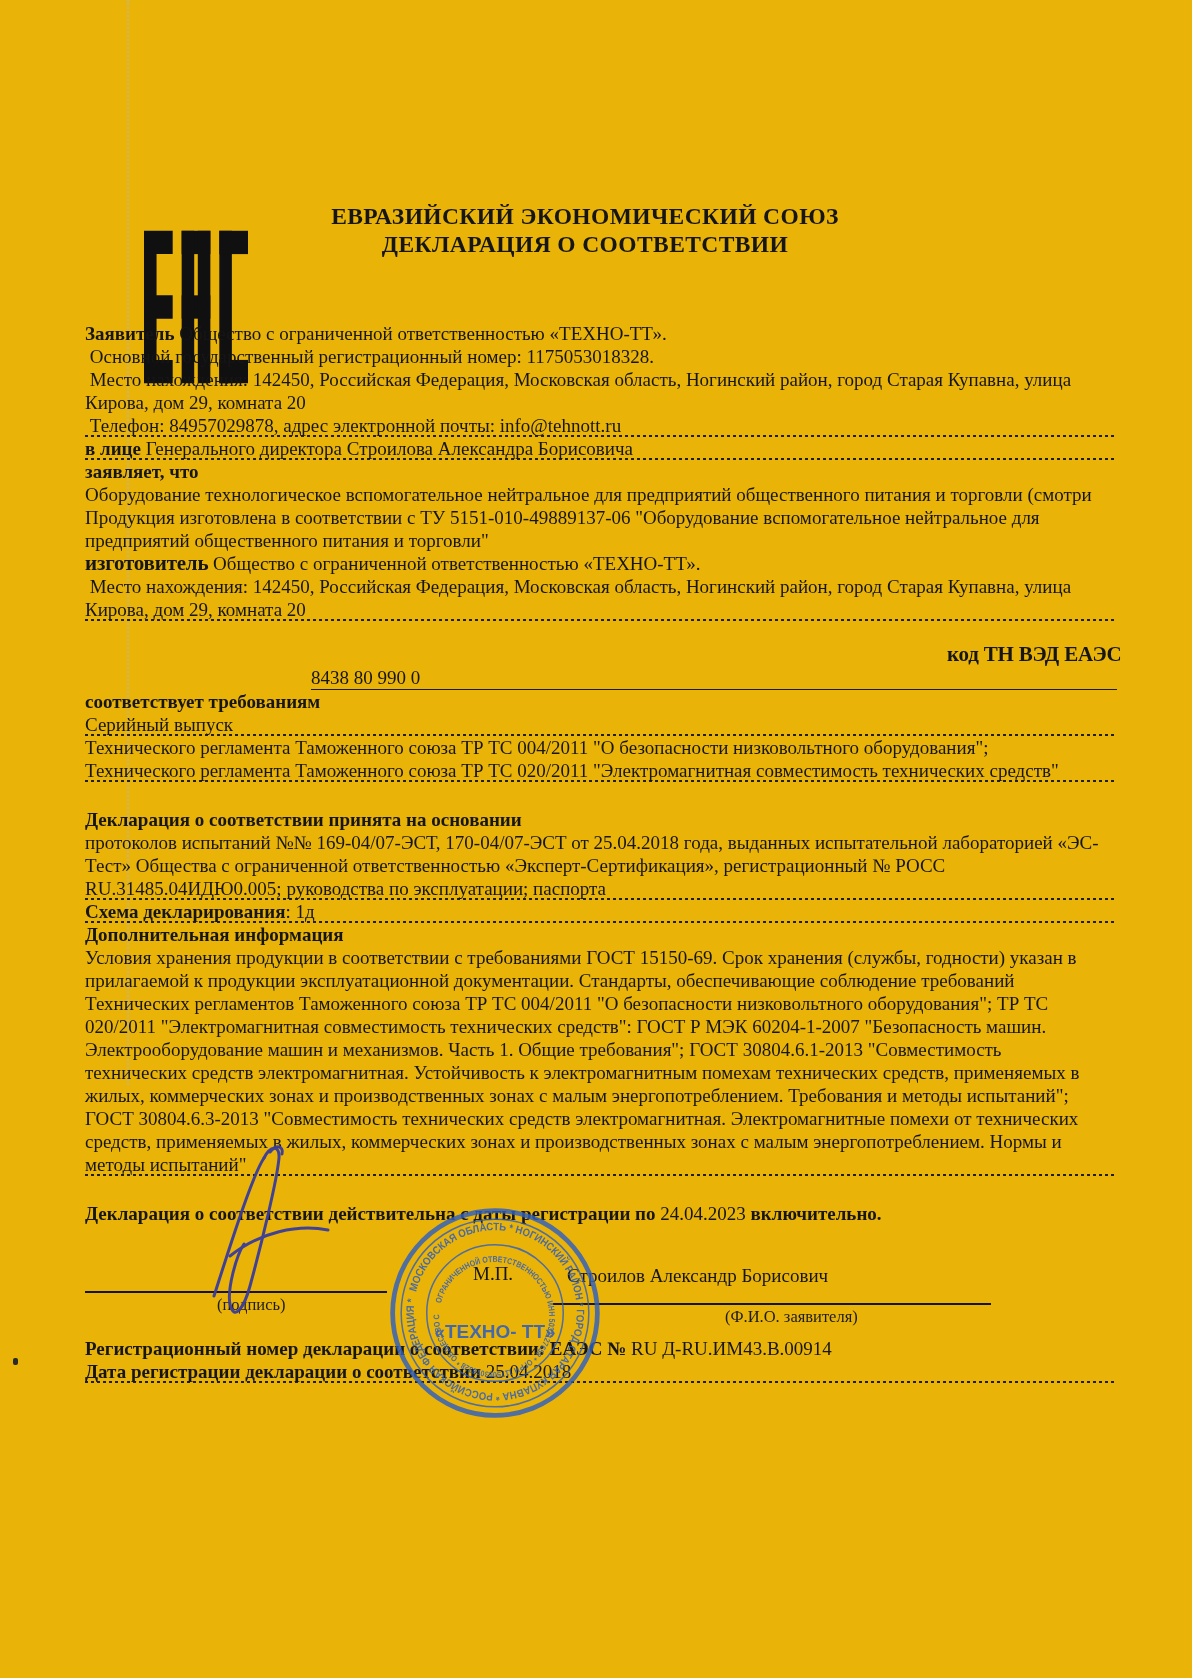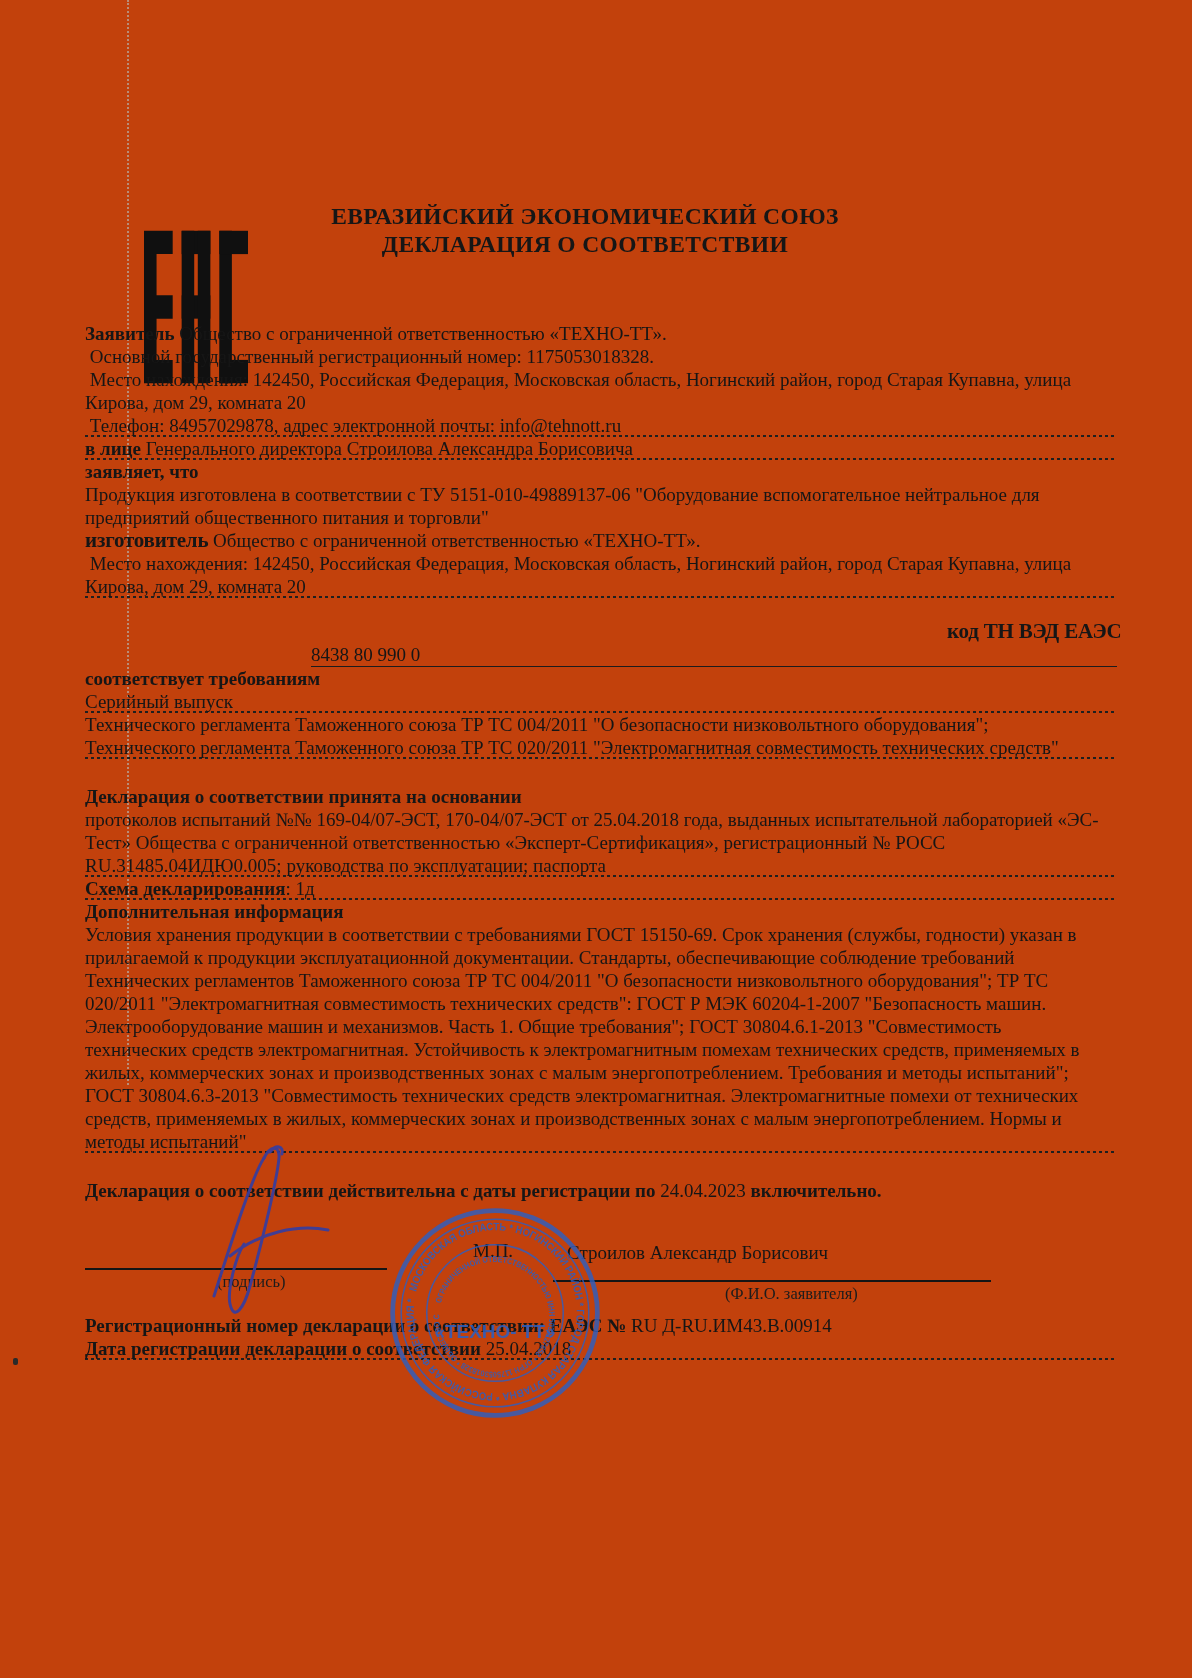--- a/index.html
+++ b/index.html
@@ -1,16 +1,16 @@
 <!DOCTYPE html>
 <html><head>
 <meta charset="utf-8">
 <style>
   html,body{margin:0;padding:0;background:#dcdcd8;}
-  .page{position:relative;width:1192px;height:1678px;margin:0 auto;background:#c2410c;
+  .page{position:relative;width:1192px;height:1678px;margin:0 auto;background:#eab308;
         overflow:hidden;font-family:"Liberation Serif", serif;color:#161616;}
   .scan-artifact{position:absolute;left:127px;top:0;height:1085px;width:0;
         border-left:2px dotted #b7b7b2;opacity:.65;}
   .speck{position:absolute;left:13px;top:1358px;width:5px;height:7px;background:#2a2a2a;border-radius:2px;}
   .eac-logo{position:absolute;left:144px;top:222px;}
   .doc-title{position:absolute;top:202px;left:0;width:100%;padding-right:22px;box-sizing:border-box;
         text-align:center;font-weight:bold;font-size:23.5px;line-height:28px;letter-spacing:.4px;}
   .content{position:absolute;left:85px;top:322px;width:1032px;}
   .tline{font-size:19px;line-height:23px;white-space:pre;}
   .b{font-weight:bold;}
@@ -60,20 +60,21 @@
 
   <div class="content">
     <div id="doc-lines">
         <div class="tline"><span class="b">Заявитель</span><span> Общество с ограниченной ответственностью «ТЕХНО-ТТ».</span></div>
         <div class="tline"><span> Основной государственный регистрационный номер: 1175053018328.</span></div>
         <div class="tline"><span> Место нахождения: 142450, Российская Федерация, Московская область, Ногинский район, город Старая Купавна, улица</span></div>
         <div class="tline"><span>Кирова, дом 29, комната 20</span></div>
         <div class="tline u-dotted"><span> Телефон: 84957029878, адрес электронной почты: info@tehnott.ru</span></div>
         <div class="tline u-dotted"><span class="b">в лице</span><span> Генерального директора Строилова Александра Борисовича</span></div>
         <div class="tline"><span class="b">заявляет, что</span></div>
+        <div class="tline"><span>Оборудование технологическое вспомогательное нейтральное для предприятий общественного питания и торговли (смотри</span></div>
         <div class="tline"><span>Продукция изготовлена в соответствии с ТУ 5151-010-49889137-06 "Оборудование вспомогательное нейтральное для</span></div>
         <div class="tline"><span>предприятий общественного питания и торговли"</span></div>
         <div class="tline"><span class="sb">изготовитель</span><span> Общество с ограниченной ответственностью «ТЕХНО-ТТ».</span></div>
         <div class="tline"><span> Место нахождения: 142450, Российская Федерация, Московская область, Ногинский район, город Старая Купавна, улица</span></div>
         <div class="tline u-dotted"><span>Кирова, дом 29, комната 20</span></div>
         <div class="tline tnved" style="margin-top: 22px;"><span class="lbl sb">код ТН ВЭД ЕАЭС</span><span class="val">8438 80 990 0</span></div>
         <div class="tline"><span class="b">соответствует требованиям</span></div>
         <div class="tline u-dotted"><span>Серийный выпуск</span></div>
         <div class="tline"><span>Технического регламента Таможенного союза ТР ТС 004/2011 "О безопасности низковольтного оборудования";</span></div>
         <div class="tline u-dotted"><span>Технического регламента Таможенного союза ТР ТС 020/2011 "Электромагнитная совместимость технических средств"</span></div>

